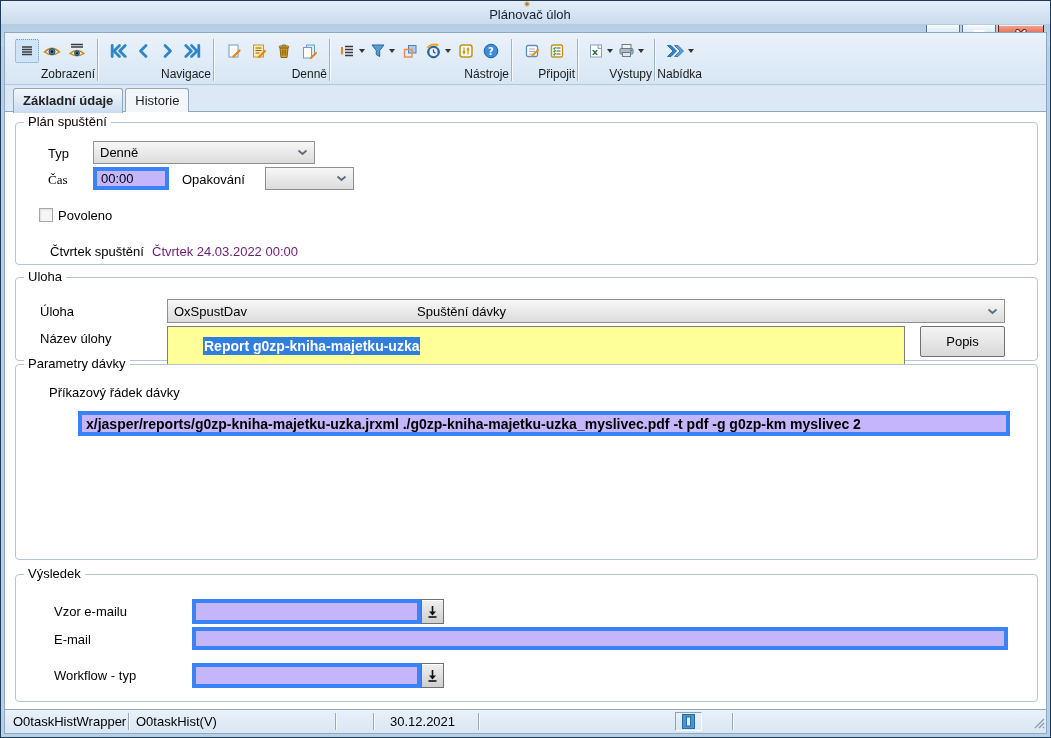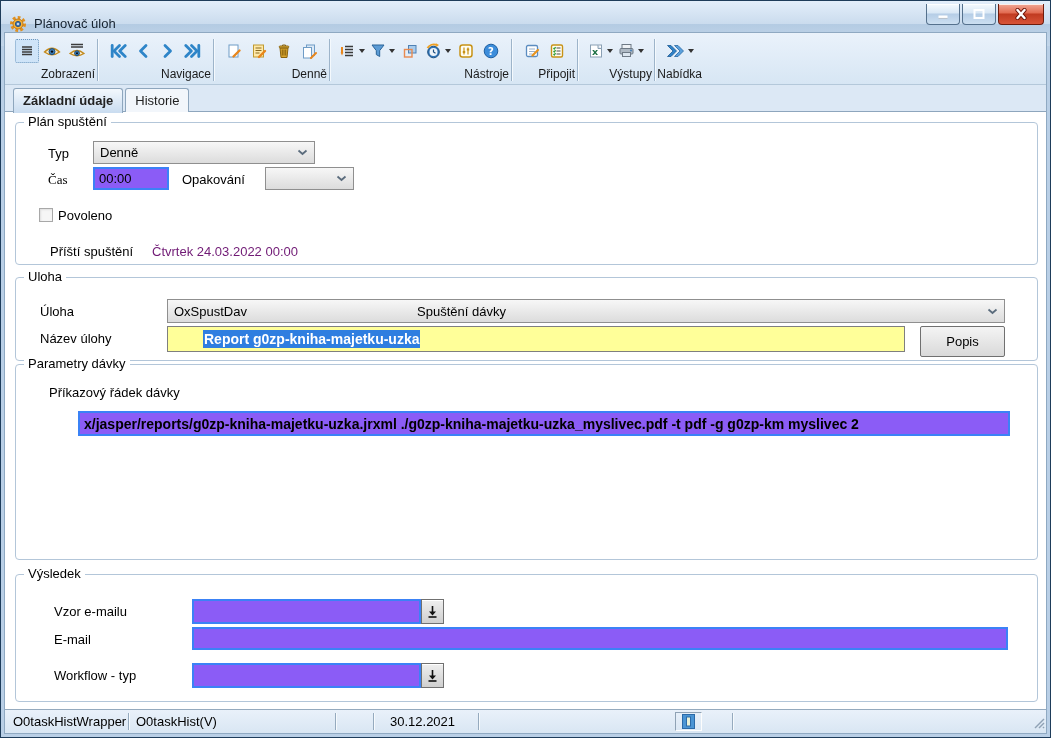--- a/index.html
+++ b/index.html
@@ -9,21 +9,21 @@
   .window {
     position:relative; width:1051px; height:738px;
     background:#b9cfe6; border:1px solid #1e3c5a;
     overflow:hidden;
   }
 
   
   .titlebar {
     position:absolute; top:0; left:0; right:0; height:45px;
     background:linear-gradient(#e3eefa 0%, #cbdcee 50%, #b4cbe3 51%, #c3d6ea 100%);
-    display:flex; align-items:center; padding:0 6px 0 8px;
+    display:flex; align-items:center; padding:0 6px 0 8px;flex-direction:column;
   }
   .titlebar .title { margin-left:7px; font-size:13px; color:#15212e; }
   .win-btns { margin-left:auto; display:flex; gap:2px; align-items:flex-start; height:100%; padding-top:3px; }
   .wbtn {
     width:34px; height:21px; border:1px solid #55718d; border-radius:0 0 4px 4px; border-top:none;
     background:linear-gradient(#f5fafe 0%, #d8e7f5 45%, #b5cde6 50%, #ccdff1 100%);
     display:flex; align-items:center; justify-content:center;
     box-shadow:inset 0 1px 0 #ffffffcc; cursor:default;
   }
   .wbtn.close {
@@ -69,21 +69,21 @@
     background:linear-gradient(#f3f8fd, #c9dcf0);
     padding-bottom:5px; margin-bottom:-1px;
   }
 
   
   .content { flex:1; background:#fff; position:relative; }
   .fs { position:absolute; left:10px; width:1023px; border:1px solid #b3c6d9; border-radius:4px; }
   .fs .legend { position:absolute; top:-9px; left:8px; background:#fff; padding:0 4px; font-size:13px; }
   .flabel { position:absolute; font-size:13px; white-space:nowrap; }
 
-  .ibox { position:absolute; border:2px solid #3b82f6; background:#8b5cf6; font-size:13px;
+  .ibox { position:absolute; border:4px solid #3b82f6; background:#c4b5fd; font-size:13px;
           display:flex; align-items:center; padding:0 4px; overflow:hidden; }
   input.ibox { display:block; padding:0 4px; font-family:"Liberation Sans",sans-serif; }
   .combo {
     position:absolute; border:1px solid #8f8f8f;
     background:linear-gradient(#f7f7f7, #dcdcdc);
     display:flex; align-items:center; padding:0 6px; font-size:13px; cursor:default;
   }
   .combo .chev { margin-left:auto; display:flex; align-items:center; }
 
   .checkbox {
@@ -408,38 +408,38 @@
         <div class="combo" style="left:249px; top:44px; width:89px; height:23px;">
           <span></span>
           <span class="chev">
               <svg width="11" height="7">
                 <path d="M1.5 1.5 5.5 5 9.5 1.5" fill="none" stroke="#5a6b7c" stroke-width="1.7"></path>
               </svg>
             </span>
         </div>
         <div class="checkbox" style="left:23px; top:85px;"></div>
         <span class="flabel" style="left:42px; top:85px;">Povoleno</span>
-        <span class="flabel" style="left:34px; top:121px;">Příští spuštění</span>
+        <span class="flabel" style="left:34px; top:121px;">Čtvrtek spuštění</span>
         <span class="flabel" style="left:136px; top:121px; color:#701a75;">Čtvrtek 24.03.2022 00:00</span>
       </div>
 
       <div class="fs" style="top:165px; height:84px;">
         <span class="legend">Uloha</span>
         <span class="flabel" style="left:24px; top:26px;">Úloha</span>
         <div class="combo" style="left:151px; top:21px; width:838px; height:24px;">
           <span>OxSpustDav</span>
           <span style="position:absolute; left:249px;">Spuštění dávky</span>
           <span class="chev">
               <svg width="11" height="7">
                 <path d="M1.5 1.5 5.5 5 9.5 1.5" fill="none" stroke="#5a6b7c" stroke-width="1.7"></path>
               </svg>
             </span>
         </div>
         <span class="flabel" style="left:24px; top:53px;">Název úlohy</span>
-        <div class="yellowfield" style="left:151px; top:48px; width:738px; height:26px;padding-left:35px;">
+        <div class="yellowfield" style="left:151px; top:48px; width:738px; height:39px;padding-left:35px;">
           <span class="sel-text">Report g0zp-kniha-majetku-uzka</span>
         </div>
         <div class="btn" style="left:904px; top:48px; width:85px; height:31px;">Popis</div>
       </div>
 
       <div class="fs" style="top:252px; height:196px;">
         <span class="legend">Parametry dávky</span>
         <span class="flabel" style="left:33px; top:20px;">Příkazový řádek dávky</span>
         <div class="ibox cmdline" style="left:62px; top:46px; width:932px; height:25px;">
           <span style="white-space:nowrap;">x/jasper/reports/g0zp-kniha-majetku-uzka.jrxml ./g0zp-kniha-majetku-uzka_myslivec.pdf -t pdf -g g0zp-km myslivec 2</span>

